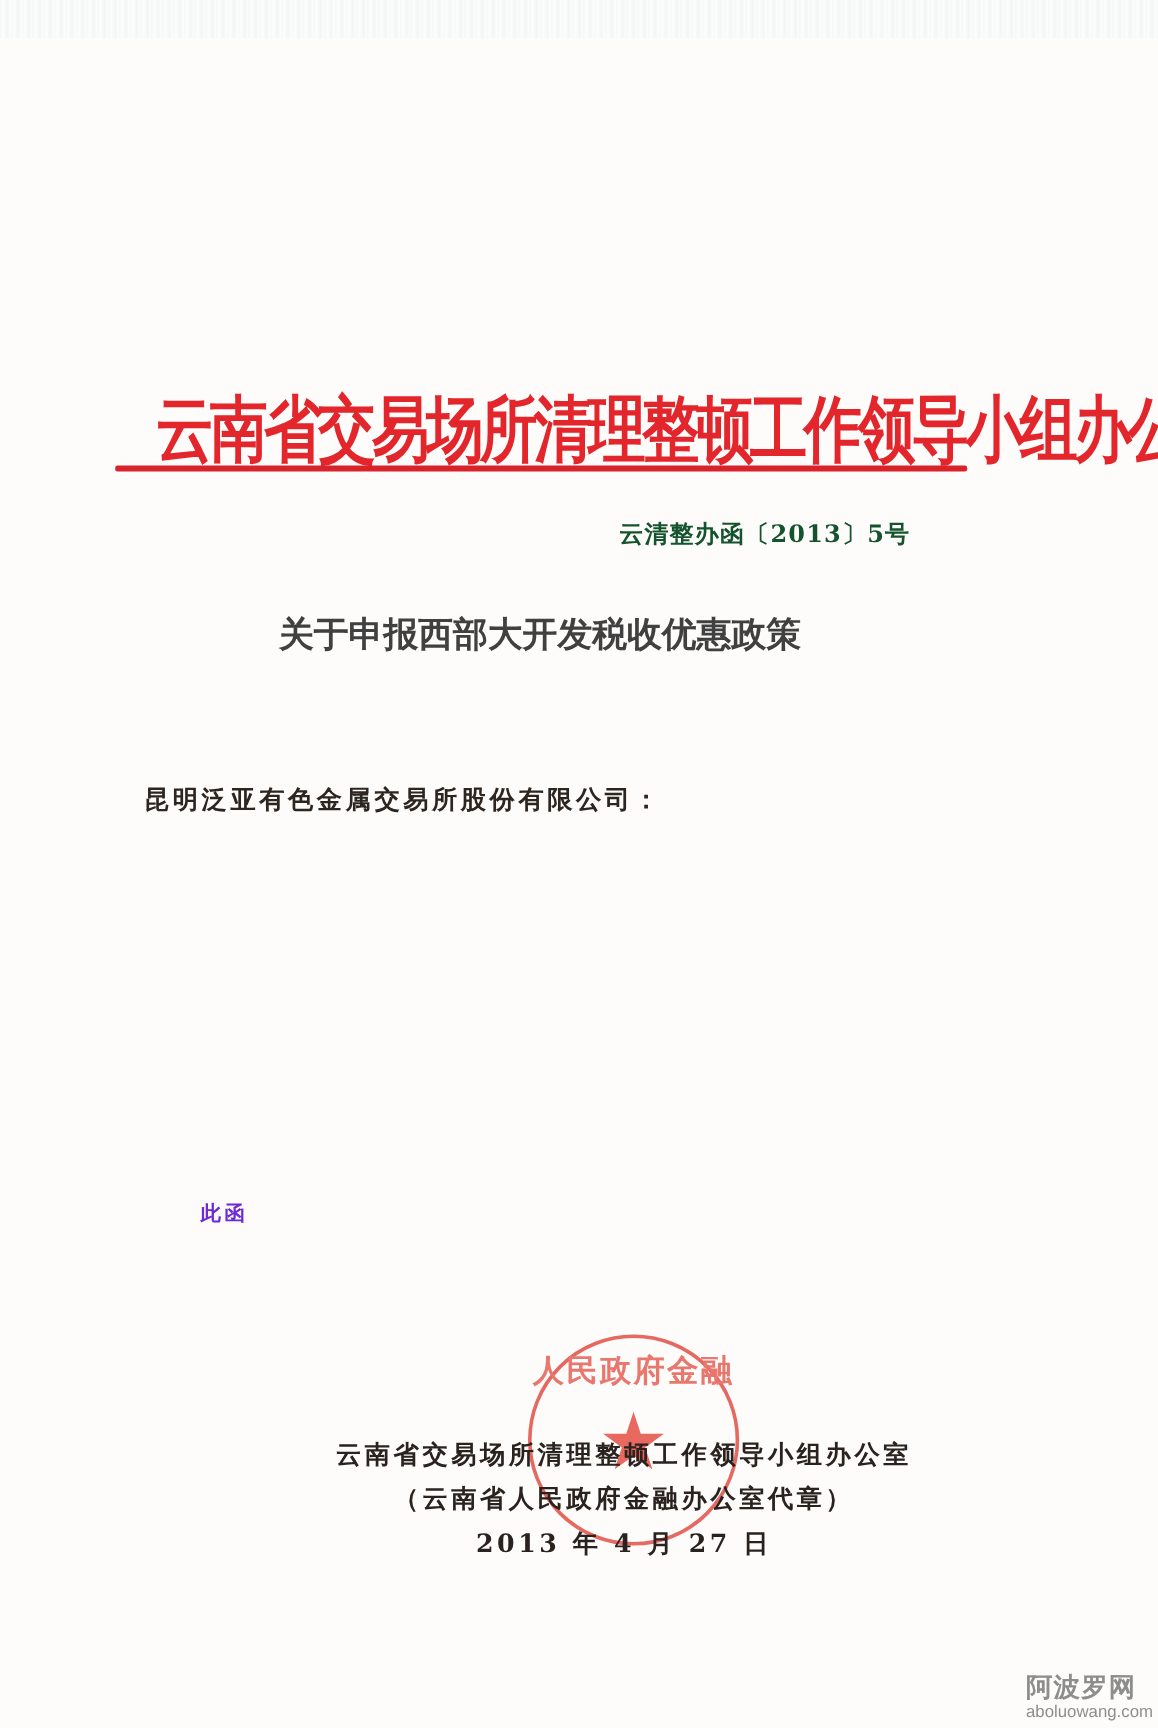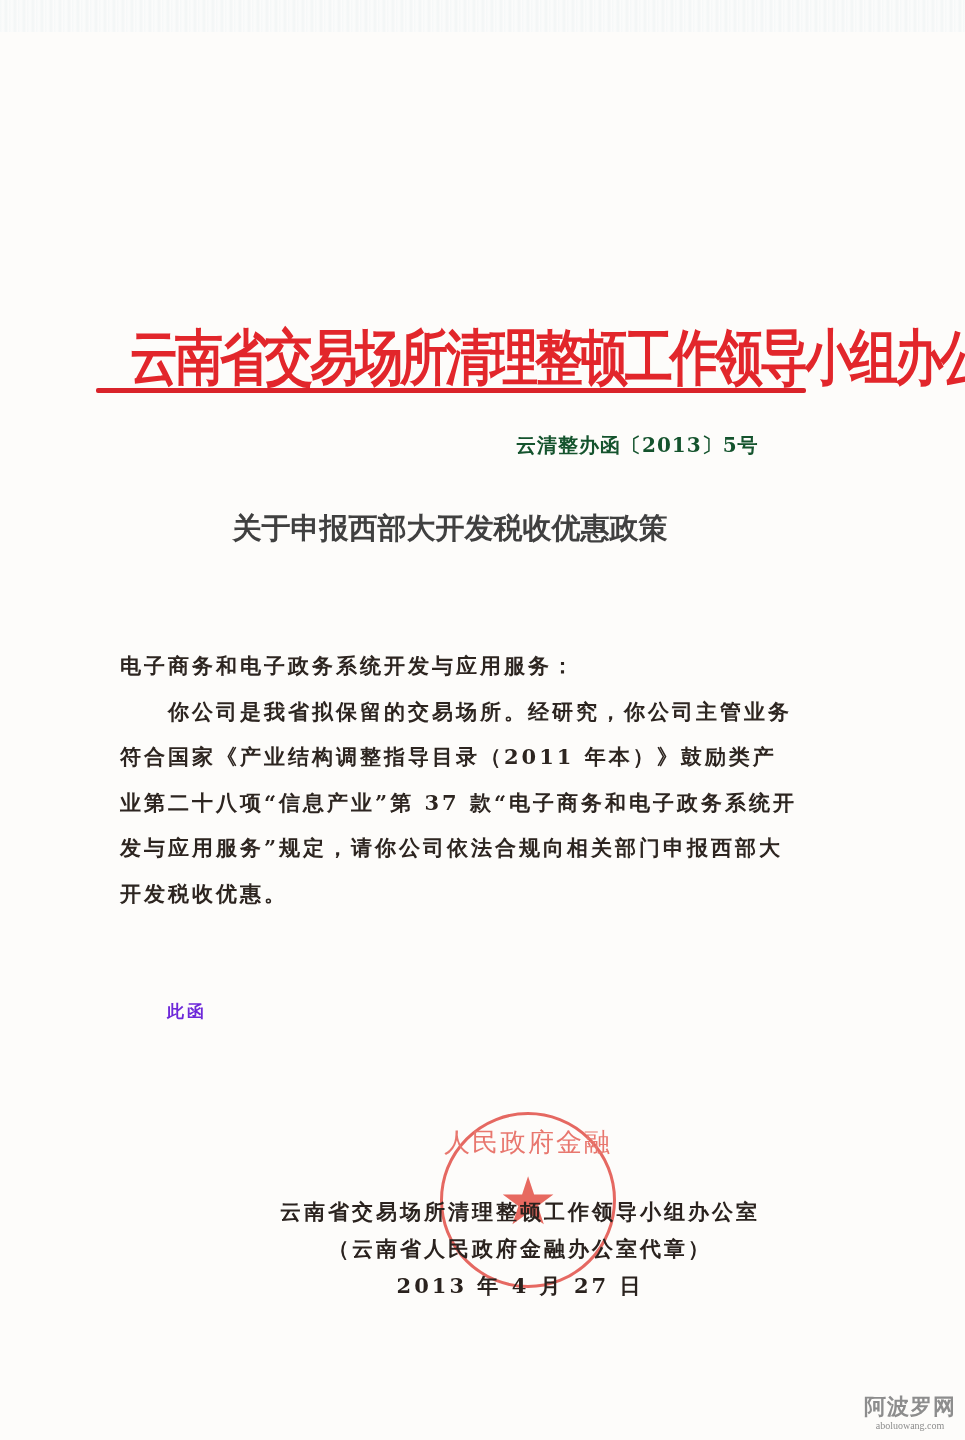--- a/index.html
+++ b/index.html
@@ -108,20 +108,21 @@
     .seal-text {
       position: absolute;
       left: 0; top: 10px;
       width: 170px;
       text-align: center;
       font-family: "DejaVu Sans", "Liberation Sans", sans-serif;
       font-size: 26px;
       color: #e3564c;
       letter-spacing: 2px;
       white-space: nowrap;
+      font-weight: bold;
     }
     .seal-star {
       position: absolute;
       left: 50px; top: 52px;
       width: 70px; height: 70px;
       color: #e2453a;
       font-size: 66px;
       line-height: 70px;
       text-align: center;
     }
@@ -136,55 +137,54 @@
       letter-spacing: 3px;
       font-weight: bold;
       color: #2a221e;
     }
     .signature span { display: block; }
     .watermark {
       position: absolute;
       left: 855px;
       top: 1395px;
       width: 110px;
-      text-align: center;
+      text-align: left;
       color: #8d8d8d;
     }
     .watermark .wm-cn {
       display: block;
       font-family: "DejaVu Sans", "Liberation Sans", sans-serif;
       font-weight: bold;
       font-size: 22px;
       letter-spacing: 1px;
       line-height: 24px;
     }
     .watermark .wm-en {
       display: block;
-      font-family: Liberation Serif, serif;
-      font-size: 10px;
+      font-family: Liberation Sans, sans-serif;
+      font-size: 14px;
       line-height: 14px;
     }
   </style>
 </head>
 <body>
 
 <div class="top-noise"></div>
 
 <div class="header-title">云南省交易场所清理整顿工作领导小组办公室</div>
 <div class="header-rule"></div>
 
 <div class="doc-number">云清整办函〔2013〕5号</div>
 
 <div class="doc-title">
   <span class="line1">关于申报西部大开发税收优惠政策</span>
 </div>
 
 <div class="body-text">
-  <p>电子商务和电子政务系统开发与应用服务：</p>
-  <p class="indent">你公司是我省拟保留的交易场所。经研究，你公司主管业务符合国家《产业结构调整指导目录（2011 年本）》鼓励类产业第二十八项“信息产业”第 37 款“电子商务和电子政务系统开发与应用服务”规定，请你公司依法合规向相关部门申报西部大开发税收优惠。</p>
+  <p>昆明泛亚有色金属交易所股份有限公司：</p>
 </div>
 
 <div class="closing">此函</div>
 
 <div class="seal">
   <div class="seal-text">人民政府金融</div>
   <div class="seal-star">★</div>
 </div>
 
 <div class="signature">

